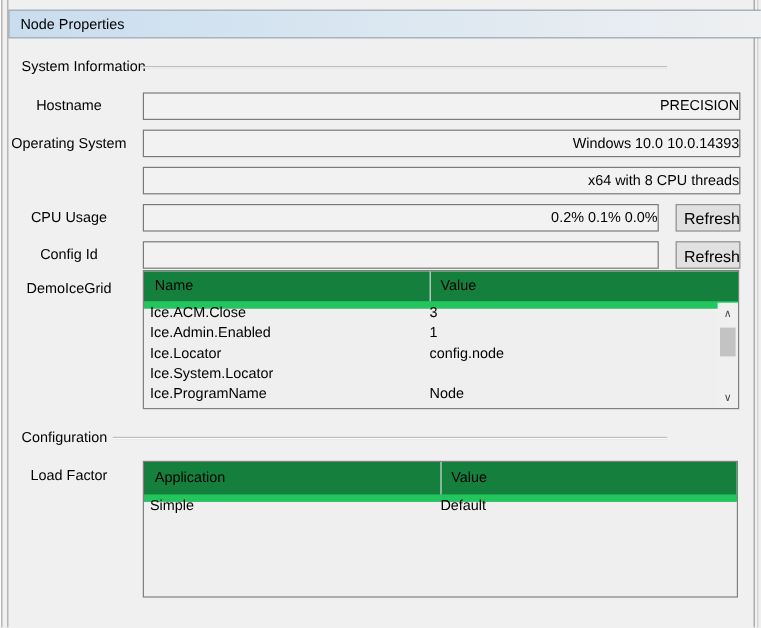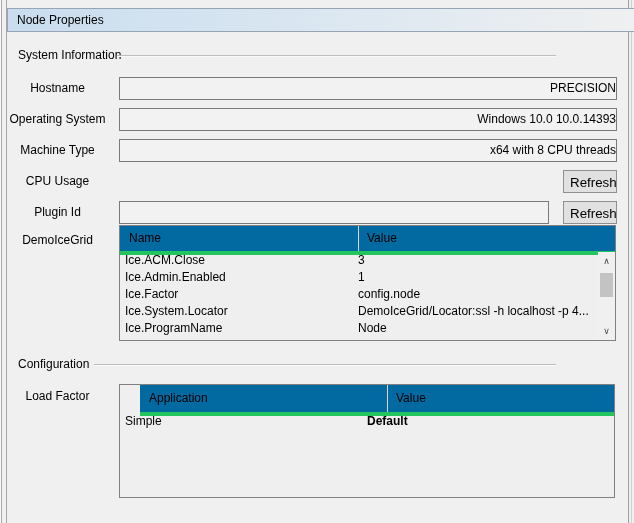--- a/index.html
+++ b/index.html
@@ -44,21 +44,21 @@
   
   .btn{
     position:absolute;left:563px;width:54px;height:23px;
     background:#e1e1e1;border:1px solid #8f8f8f;
     text-align:center;line-height:21px;box-sizing:border-box;
     cursor:default;
   }
 
   
   .jtable{position:absolute;left:119px;border:1px solid #808080;background:#efefef;overflow:hidden;}
-  .jtable .thead{position:absolute;left:0;right:0;top:0;background:#0369a1;border-bottom:4px solid #22c55e;}
+  .jtable .thead{position:absolute;left:0;right:0;top:0;background:#15803d;border-bottom:6px solid #22c55e;}
   .jtable .th{position:absolute;top:0;bottom:0;white-space:nowrap;}
   .jtable .tbody{position:absolute;left:0;right:0;overflow:hidden;}
   .trow{position:relative;height:17px;line-height:17px;white-space:nowrap;}
   .cell-name{position:absolute;left:5px;}
   .cell-val{position:absolute;}
 
   
   #props-table{top:225px;width:495px;height:114px;}
   #props-table .thead{height:25px;line-height:25px;}
   #props-table .th-name{left:9px;}
@@ -68,25 +68,25 @@
 
   
   .vscroll{position:absolute;top:0;bottom:0;right:0;width:17px;background:#f0f0f0;}
   .vscroll .arrow{position:absolute;left:0;width:17px;height:16px;text-align:center;line-height:16px;font-size:9px;color:#4a4a4a;}
   .vscroll .arrow.up{top:1px;}
   .vscroll .arrow.down{bottom:1px;}
   .vscroll .thumb{position:absolute;left:2px;width:13px;top:21px;height:24px;background:#c3c3c3;}
 
   
   #lf-table{top:384px;width:494px;height:112px;}
-  #lf-table .thead{height:27px;line-height:27px;margin-left:20px;}
+  #lf-table .thead{height:27px;line-height:27px;}
   #lf-table .th-name{left:9px;}
   #lf-table .th-val{left:247px;padding-left:8px;border-left:1px solid #d8d8d8;}
   #lf-table .tbody{top:28px;bottom:0;}
-  #lf-table .cell-val{left:247px;font-weight:bold;}
+  #lf-table .cell-val{left:247px;}
 </style>
 </head>
 <body>
 
 <div id="screen">
 
   <div class="edge-white"></div>
   <div class="vline" style="left:1px"></div>
   <div class="vline" style="left:6px"></div>
 
@@ -99,52 +99,51 @@
 
   <div class="section-title" style="left:18px;top:48px">System Information</div>
   <div class="section-line" style="left:117px;right:16px;top:55px"></div>
 
   <div class="flabel" style="top:81px">Hostname</div>
   <div class="tfield long" style="top:77px">PRECISION</div>
 
   <div class="flabel" style="top:112px">Operating System</div>
   <div class="tfield long" style="top:108px">Windows 10.0 10.0.14393</div>
 
-  <div class="flabel" style="top:143px">Machine Type</div>
   <div class="tfield long" style="top:139px">x64 with 8 CPU threads</div>
 
   <div class="flabel" style="top:174px">CPU Usage</div>
+  <div class="tfield short" style="top:170px">0.2% 0.1% 0.0%</div>
   <button class="btn" style="top:170px">Refresh</button>
 
-  <div class="flabel" style="top:205px">Plugin Id</div>
+  <div class="flabel" style="top:205px">Config Id</div>
   <div class="tfield short" style="top:201px"></div>
   <button class="btn" style="top:201px">Refresh</button>
 
   <div class="flabel" style="top:233px">DemoIceGrid</div>
   <div class="jtable" id="props-table">
     <div class="thead">
       <div class="th th-name">Name</div>
       <div class="th th-val">Value</div>
     </div>
     <div class="tbody">
       <div class="trow">
         <span class="cell-name">Ice.ACM.Close</span>
         <span class="cell-val">3</span>
       </div>
       <div class="trow">
         <span class="cell-name">Ice.Admin.Enabled</span>
         <span class="cell-val">1</span>
       </div>
       <div class="trow">
-        <span class="cell-name">Ice.Factor</span>
+        <span class="cell-name">Ice.Locator</span>
         <span class="cell-val">config.node</span>
       </div>
       <div class="trow">
         <span class="cell-name">Ice.System.Locator</span>
-        <span class="cell-val">DemoIceGrid/Locator:ssl -h localhost -p 4...</span>
       </div>
       <div class="trow">
         <span class="cell-name">Ice.ProgramName</span>
         <span class="cell-val">Node</span>
       </div>
       <div class="vscroll">
         <div class="arrow up">∧</div>
         <div class="thumb"></div>
         <div class="arrow down">∨</div>
       </div>

